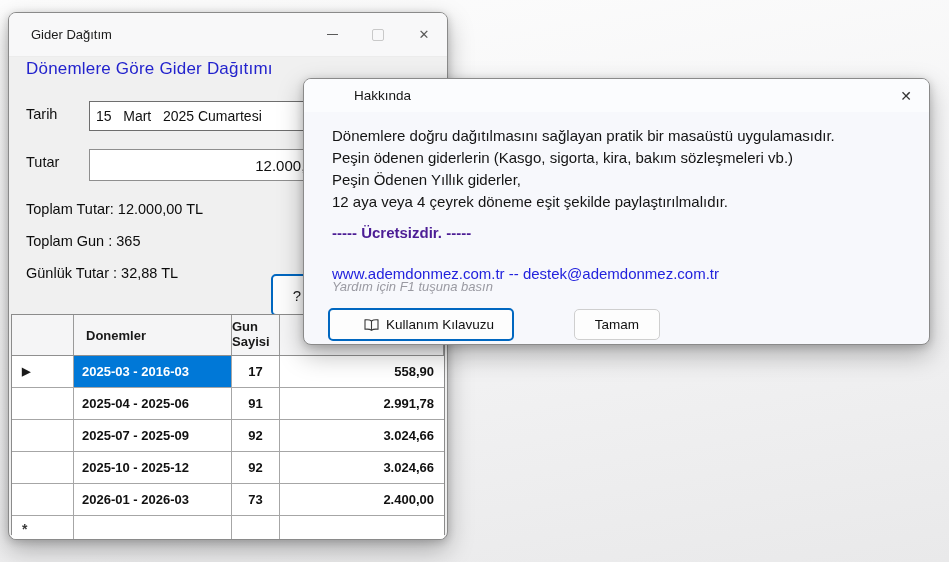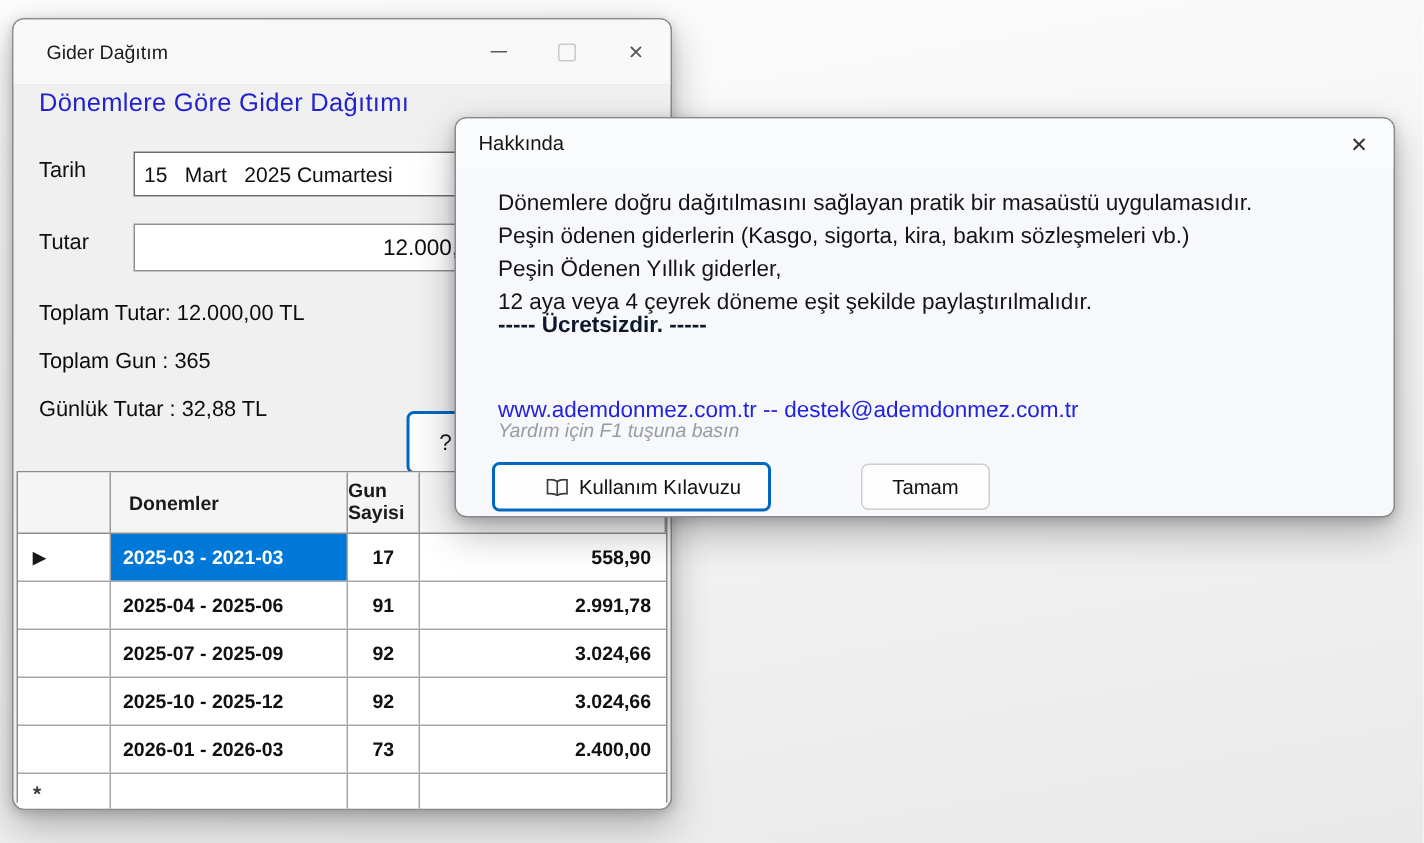--- a/index.html
+++ b/index.html
@@ -60,25 +60,25 @@
   .g-head .c-don{padding-left:12px;}
   .g-head .c-gun{line-height:1.15;}
   .g-body-row{height:31px;}
   .g-new-row{height:25px;}
   .cell-selected{background:#0078d7;color:#fff;}
   .row-marker{font-size:11px;color:#1a1a1a;}
   .new-marker{font-size:14px;color:#3a3a3a;}
 
   
   #about-dialog .dlg-titlebar{height:33px;display:flex;align-items:center;background:#fbfcfe;}
-  #about-dialog .dlg-title{flex:1;padding-left:15px;font-size:13.5px;color:#151515;}
+  #about-dialog .dlg-title{flex:1;padding-left:15px;font-size:13.5px;color:#151515;margin-left:35px;}
   #dialog-close{width:46px;height:33px;display:flex;align-items:center;justify-content:center;font-size:14px;color:#333;}
   .dlg-body-line{font-size:15px;color:#141414;line-height:22px;}
   #dlg-text{left:28px;top:46px;}
-  #dlg-free{left:28px;top:129px;font-size:15px;font-weight:bold;color:#0f172a;}
+  #dlg-free{left:28px;top:145px;font-size:15px;font-weight:bold;color:#4c1d95;}
   #dlg-links{left:28px;top:186px;font-size:15px;color:#2222dd;}
   #dlg-hint{left:28px;top:200px;font-size:13px;font-style:italic;color:#9a9aa2;}
   .dlg-btn{background:#fdfdfd;border-radius:5px;display:flex;align-items:center;justify-content:center;font-size:13.5px;color:#111;}
   #manual-button{left:24px;top:229px;width:186px;height:33px;border:2px solid #0067c0;gap:7px;padding-left:16px;}
   #ok-button{left:270px;top:230px;width:86px;height:31px;border:1px solid #cfcfcf;}
   .book-icon-svg{display:block;}
 </style>
 </head>
 <body>
 
@@ -117,21 +117,21 @@
       <div class="g-cell c-sel"></div>
       <div class="g-cell c-don">Donemler</div>
       <div class="g-cell c-gun">Gun Sayisi</div>
       <div class="g-cell c-tut">Donem Tutari</div>
     </div>
 
     <div class="g-row g-body-row">
       <div class="g-cell c-sel">
           <span class="row-marker">▶</span>
         </div>
-      <div class="g-cell c-don cell-selected">2025-03 - 2021-03</div>
+      <div class="g-cell c-don cell-selected">2025-03 - 2016-03</div>
       <div class="g-cell c-gun">17</div>
       <div class="g-cell c-tut">558,90</div>
     </div>
 
     <div class="g-row g-body-row">
       <div class="g-cell c-sel"></div>
       <div class="g-cell c-don">2025-04 - 2025-06</div>
       <div class="g-cell c-gun">91</div>
       <div class="g-cell c-tut">2.991,78</div>
     </div>

